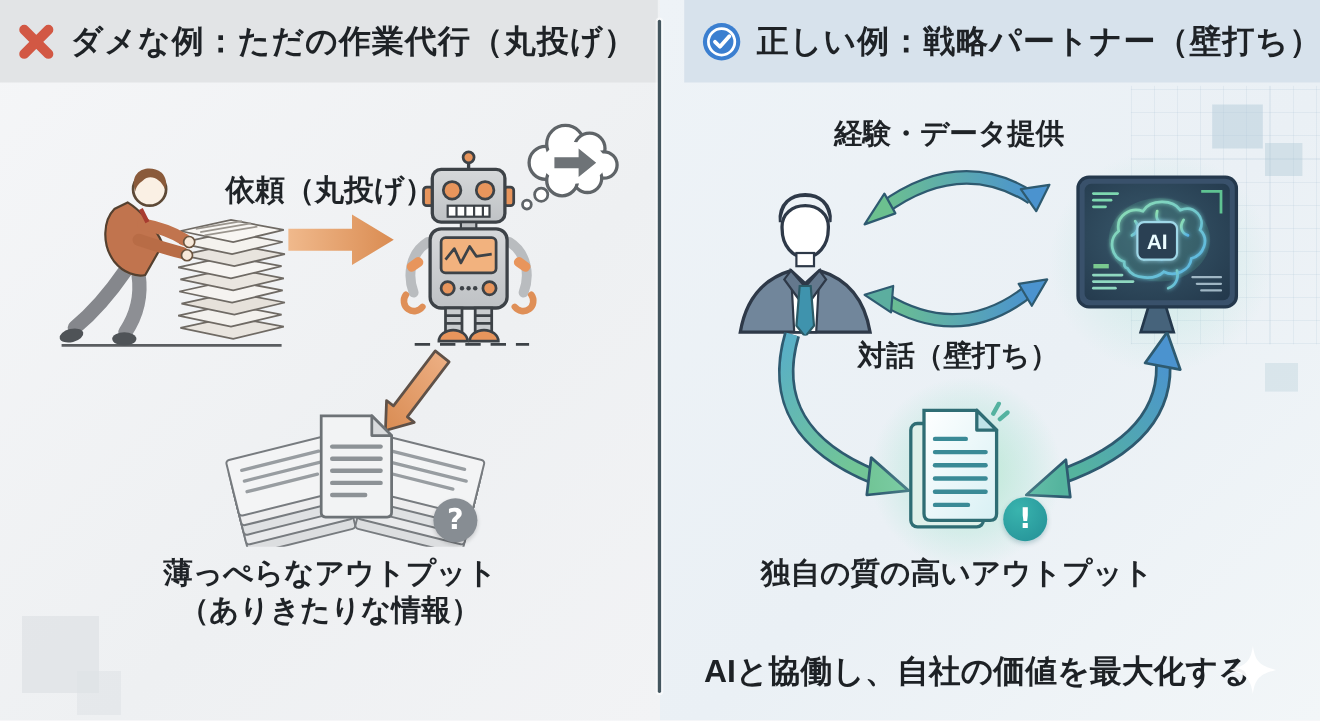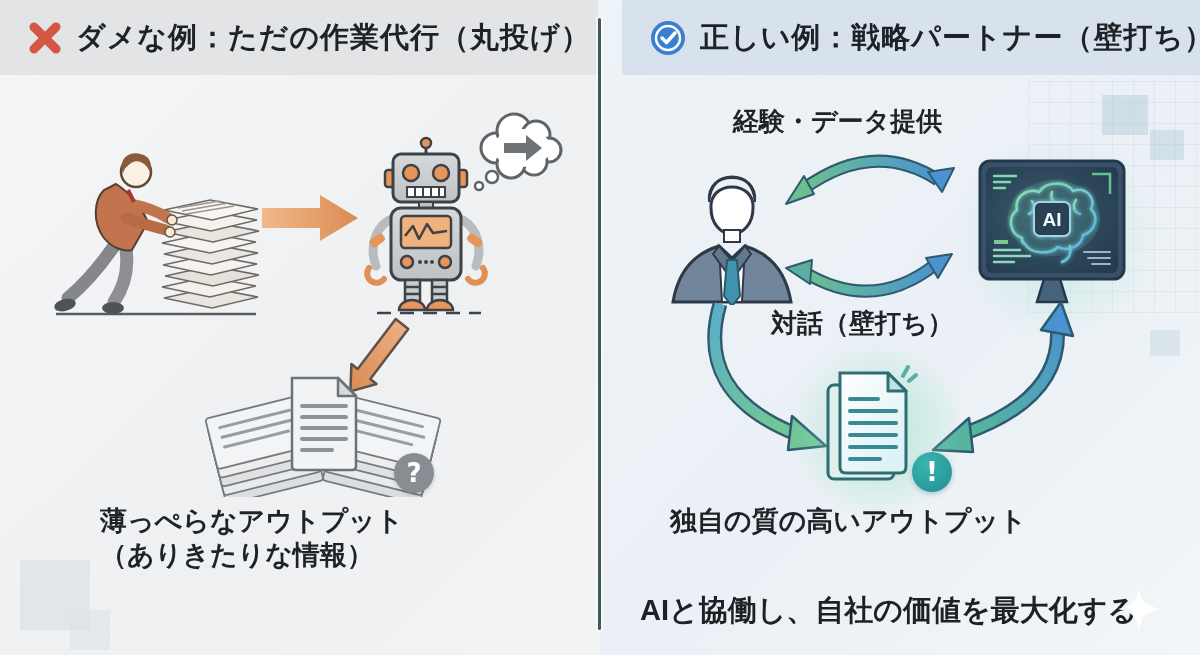--- a/index.html
+++ b/index.html
@@ -5,28 +5,28 @@
   * { margin:0; padding:0; box-sizing:border-box; }
   html,body { width:1200px; height:655px; }
   body { font-family:"Liberation Sans","DejaVu Sans",sans-serif; overflow:hidden; }
   .canvas { position:relative; width:1200px; height:655px; background:#f1f3f5; overflow:hidden; }
   .abs { position:absolute; }
 
   
   .panel-left  { left:0; top:0; width:600px; height:655px; background:linear-gradient(135deg,#f5f6f8 0%,#eef0f2 60%,#f2f3f5 100%); }
   .panel-right { left:600px; top:0; width:600px; height:655px; background:linear-gradient(135deg,#eef3f7 0%,#eaf0f5 55%,#f2f6f8 100%); }
 
-  .header { top:0; height:75px; display:flex; align-items:center; gap:14px; padding-left:28px; }
+  .header { top:0; height:75px; display:flex; align-items:center; gap:14px; padding-left:16px; }
   .header-left  { left:0; width:598px; background:#e2e4e6; }
   .header-right { left:622px; width:674px; background:#d7e2ec; }
   .header-title { font-size:29px; font-weight:700; color:#1e2226; letter-spacing:1px; white-space:nowrap; }
 
   .divider { left:598px; top:18px; width:3px; height:612px; background:#44565f; border-radius:3px; box-shadow:0 0 0 2px rgba(255,255,255,.55); }
 
-  .label { font-weight:700; color:#1f2327; text-align:left; white-space:nowrap; }
+  .label { font-weight:700; color:#1f2327; text-align:center; white-space:nowrap; }
 
   .badge { border-radius:50%; display:flex; align-items:center; justify-content:center;
            color:#fff; font-weight:700; font-size:26px; font-family:"DejaVu Sans",sans-serif; }
   .badge-question { width:40px; height:40px; background:#878d93; box-shadow:0 2px 4px rgba(0,0,0,.18); }
   .badge-exclaim  { width:40px; height:40px; background:radial-gradient(circle at 35% 30%,#39b4ae,#238f96); box-shadow:0 2px 5px rgba(0,80,90,.25); }
 
   .glow-doc { width:176px; height:176px; background:radial-gradient(circle,rgba(150,225,185,.60) 0%,rgba(150,225,200,.25) 45%,rgba(150,225,200,0) 70%); }
   .glow-monitor { width:220px; height:220px; background:radial-gradient(circle,rgba(140,220,200,.35) 0%,rgba(140,220,200,0) 65%); }
 
   .circuit { left:1028px; top:78px; width:172px; height:235px; opacity:.55; pointer-events:none;
@@ -86,20 +86,21 @@
       <path d="M78,66 Q100,70 116,80" stroke="#c1744e" stroke-width="11" stroke-linecap="round" fill="none"></path>
       <path d="M74,80 Q98,88 114,92" stroke="#b86c46" stroke-width="11" stroke-linecap="round" fill="none"></path>
       <circle cx="120" cy="82" r="5" fill="#f7e9da" stroke="#6b543f" stroke-width="1.5"></circle>
       <circle cx="118" cy="94" r="5" fill="#f7e9da" stroke="#6b543f" stroke-width="1.5"></circle>
       <line x1="76" y1="52" x2="82" y2="64" stroke="#a83c30" stroke-width="4"></line>
       <circle cx="84" cy="34" r="15" fill="#faf0e4" stroke="#5d4936" stroke-width="2.5"></circle>
       <path d="M70,32 C67,16 84,11 95,19 C99,23 100,29 98,34 C94,24 84,20 78,26 C74,29 72,31 71,36 Z" fill="#8a5a3a"></path>
     </g>
   </svg>
 
+  <div class="abs label" style="left:205px;top:155px;width:180px;font-size:27px;">依頼（丸投げ）</div>
   <svg class="abs" style="left:262px;top:193px;" width="98" height="50" viewBox="0 0 98 50">
     <defs>
         <linearGradient id="og" x1="0" y1="0" x2="1" y2="0">
       <stop offset="0" stop-color="#f0b98c"></stop>
           <stop offset="1" stop-color="#da8c52"></stop>
     </linearGradient>
       </defs>
     <polygon points="0,15 58,15 58,2 96,25 58,48 58,35 0,35" fill="url(#og)"></polygon>
   </svg>
 

